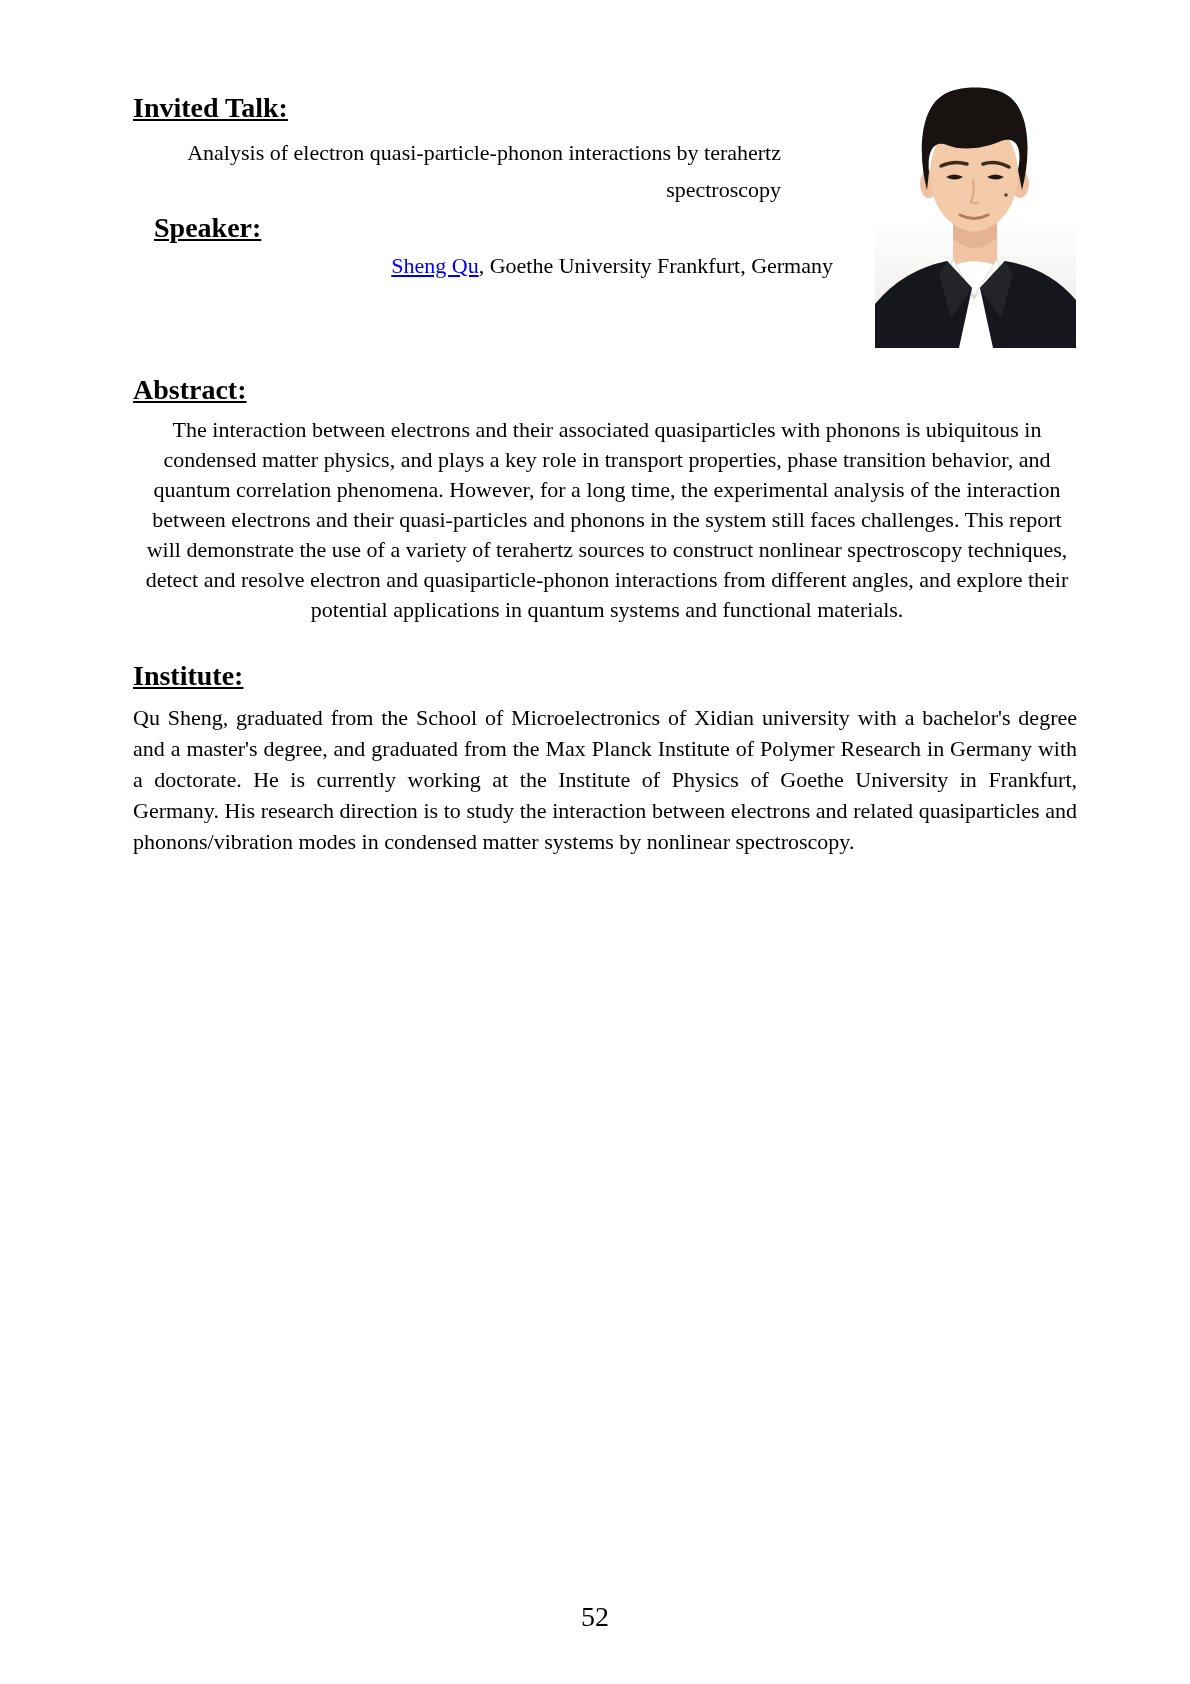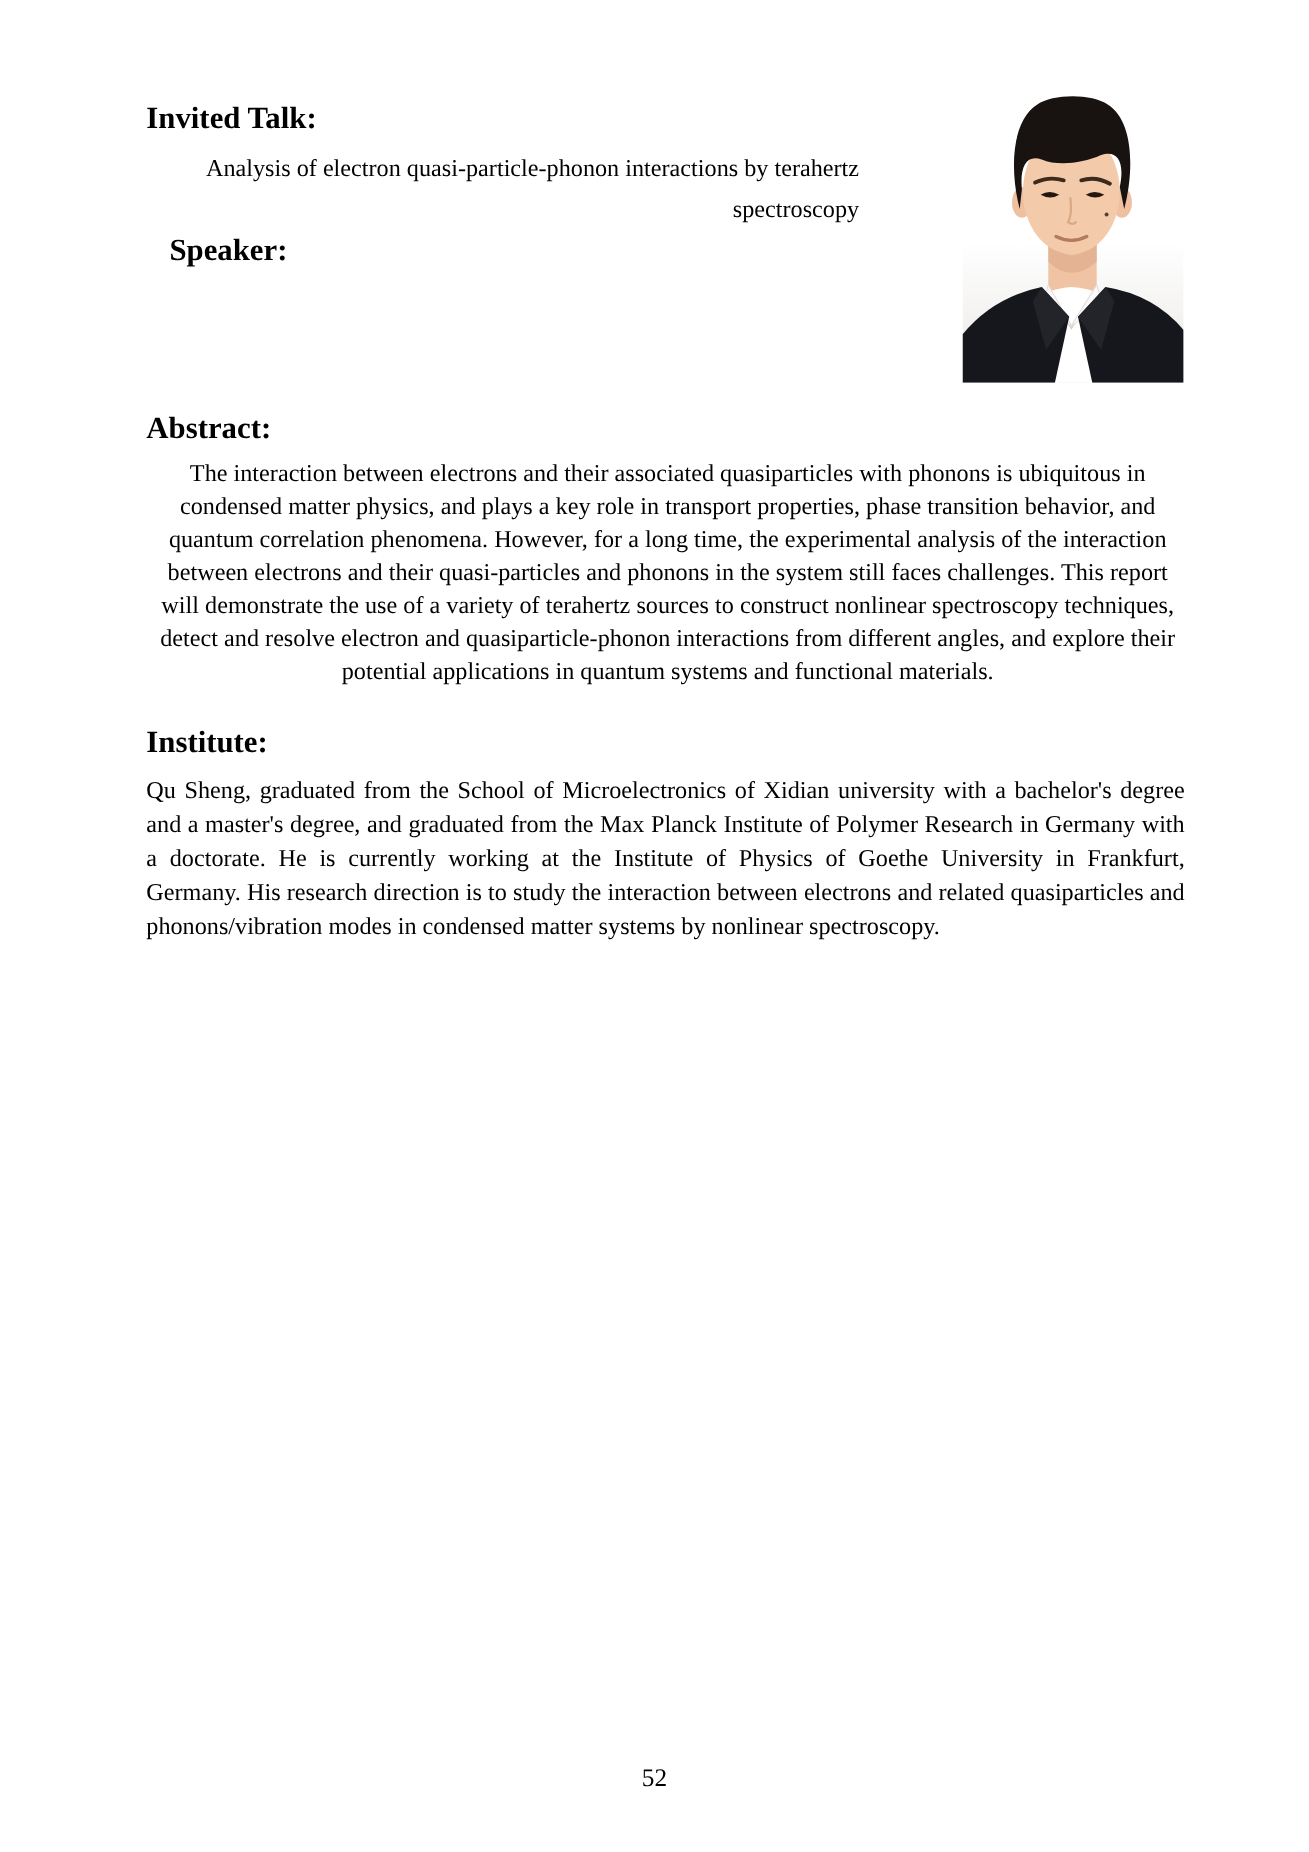--- a/index.html
+++ b/index.html
@@ -17,20 +17,21 @@
     color: #000000;
     overflow: hidden;
   }
   .heading {
     position: absolute;
     left: 133px;
     font-size: 28px;
     font-weight: bold;
     line-height: 34px;
     white-space: nowrap;
+    text-decoration: underline;
   }
   .body-text {
     position: absolute;
     left: 133px;
     font-size: 22px;
     text-align: right;
   }
   .talk-title {
     top: 112px;
     width: 648px;
@@ -73,35 +74,36 @@
     width: 201px;
     height: 286px;
   }
   .photo-frame svg { display: block; }
   .page-number {
     position: absolute;
     top: 1605px;
     left: 0;
     width: 100%;
     text-align: center;
-    font-size: 23px;
+    font-size: 28px;
     line-height: 24px;
   }
 </style>
 </head>
 <body>
 
 <div class="page">
 
   <h2 class="heading h-invited">Invited Talk:</h2>
 
   <p class="body-text talk-title">Analysis of electron quasi-particle-phonon interactions by terahertz spectroscopy</p>
 
   <h2 class="heading h-speaker">Speaker:</h2>
 
+  <p class="body-text speaker-line"><span class="speaker-link">Sheng Qu</span><span>, Goethe University Frankfurt, Germany</span></p>
 
   <div class="photo-frame">
     <svg width="201" height="286" viewBox="0 0 201 286" xmlns="http://www.w3.org/2000/svg">
       <defs>
         <linearGradient id="pbg" x1="0" y1="0" x2="0" y2="1">
           <stop offset="0.55" stop-color="#ffffff"></stop>
           <stop offset="1" stop-color="#eae8e6"></stop>
         </linearGradient>
       </defs>
 

